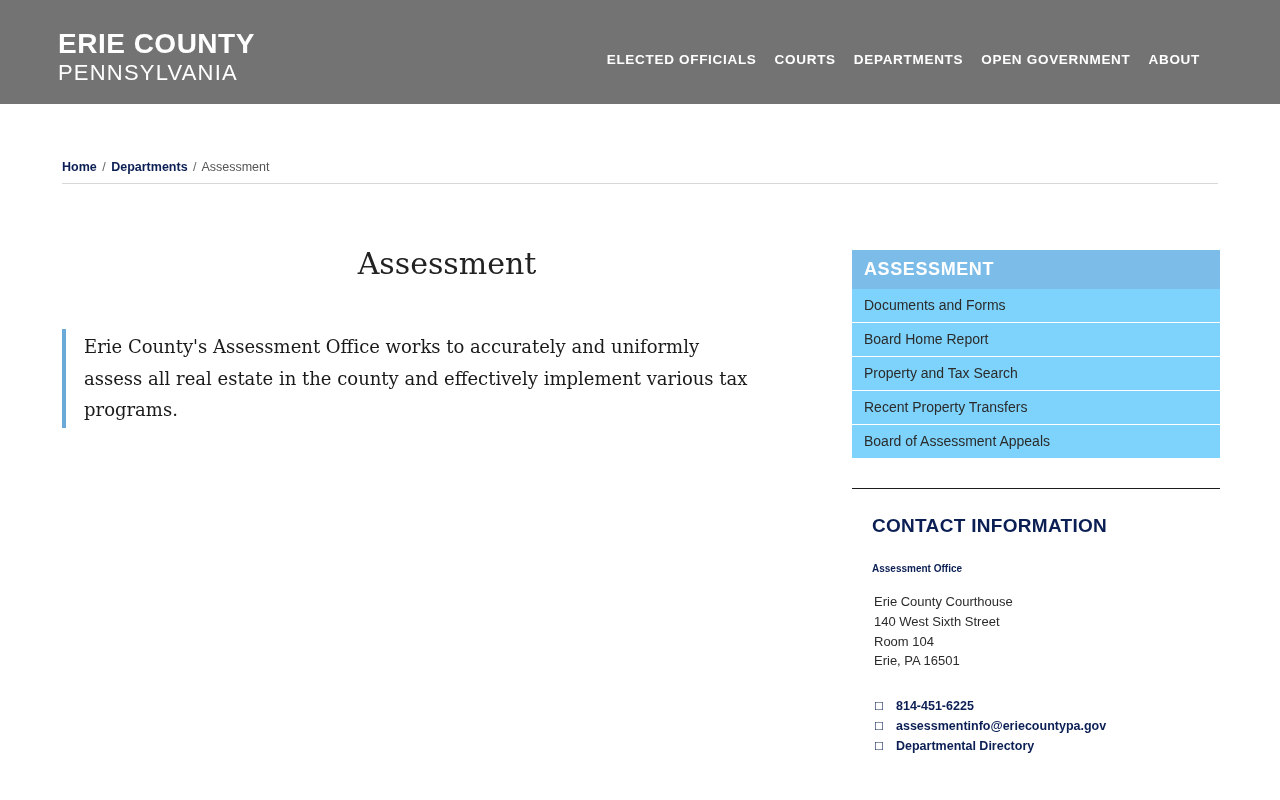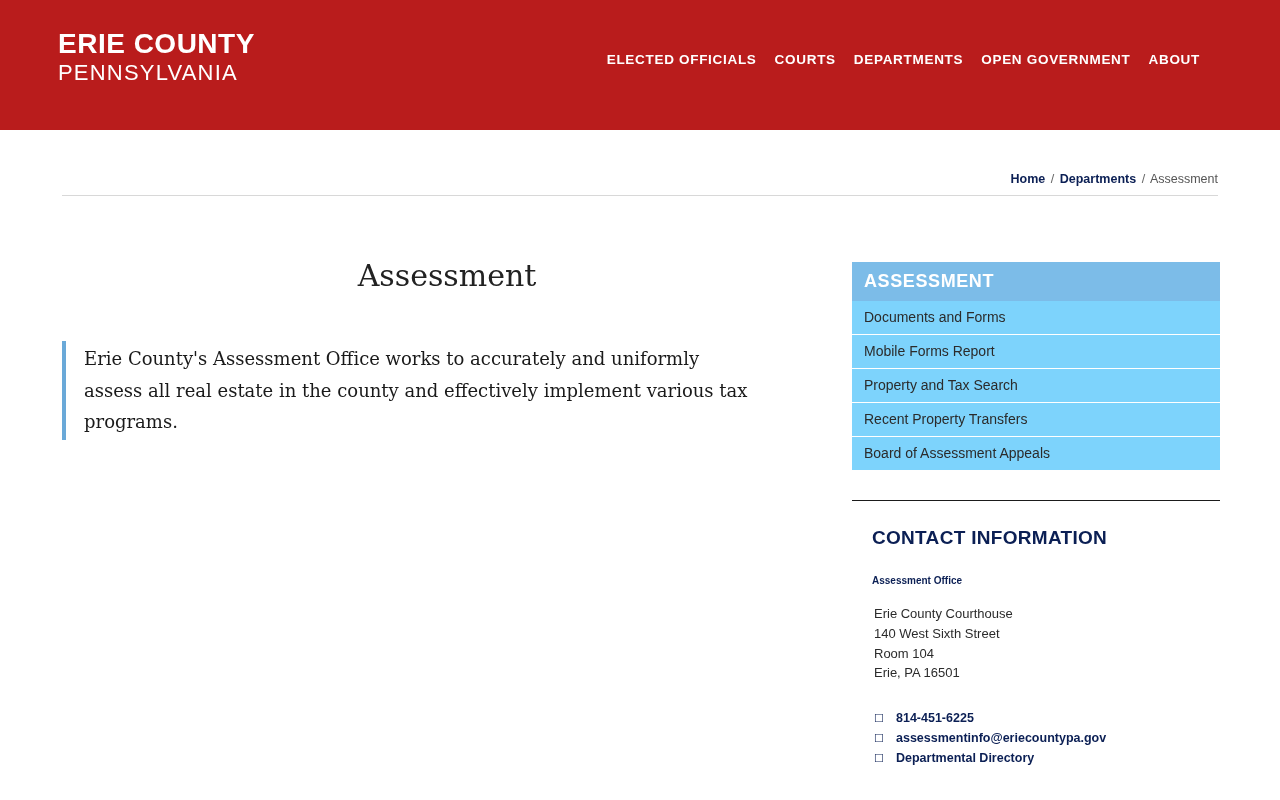--- a/index.html
+++ b/index.html
@@ -8,22 +8,22 @@
     padding: 0;
     width: 1280px;
     height: 800px;
     background: #ffffff;
     font-family: "Liberation Sans", sans-serif;
     overflow: hidden;
   }
 
   
   .site-header {
-    background: #b91c1c;
-    height: 130px;
+    background: #737373;
+    height: 104px;
     width: 100%;
     position: relative;
   }
   .logo {
     position: absolute;
     left: 58px;
     top: 30px;
     color: #ffffff;
     line-height: 1;
   }
@@ -57,22 +57,21 @@
     letter-spacing: 0.7px;
     padding: 4px 6px;
     white-space: nowrap;
   }
   .main-nav a + a { margin-left: 6px; }
 
   
   .breadcrumb-wrap {
     width: 1156px;
     margin: 0 auto;
-    padding-top: 42px;
-    text-align: right;
+    padding-top: 56px;
   }
   .breadcrumb {
     font-size: 12.5px;
     color: #444;
     padding-bottom: 9px;
     border-bottom: 1px solid #d8d8d8;
   }
   .breadcrumb a {
     color: #0b1f54;
     font-weight: bold;
@@ -220,21 +219,21 @@
 
   <div class="main-col">
     <h1 class="page-title">Assessment</h1>
     <div class="intro">Erie County's Assessment Office works to accurately and uniformly assess all real estate in the county and effectively implement various tax programs.</div>
   </div>
 
   <aside class="side-col">
     <div class="side-menu">
       <div class="side-menu-title">ASSESSMENT</div>
       <a href="#" class="side-menu-item">Documents and Forms</a>
-      <a href="#" class="side-menu-item">Mobile Forms Report</a>
+      <a href="#" class="side-menu-item">Board Home Report</a>
       <a href="#" class="side-menu-item">Property and Tax Search</a>
       <a href="#" class="side-menu-item">Recent Property Transfers</a>
       <a href="#" class="side-menu-item">Board of Assessment Appeals</a>
     </div>
 
     <div class="side-divider"></div>
 
     <div class="contact-title">CONTACT INFORMATION</div>
     <div class="contact-office">Assessment Office</div>
 

